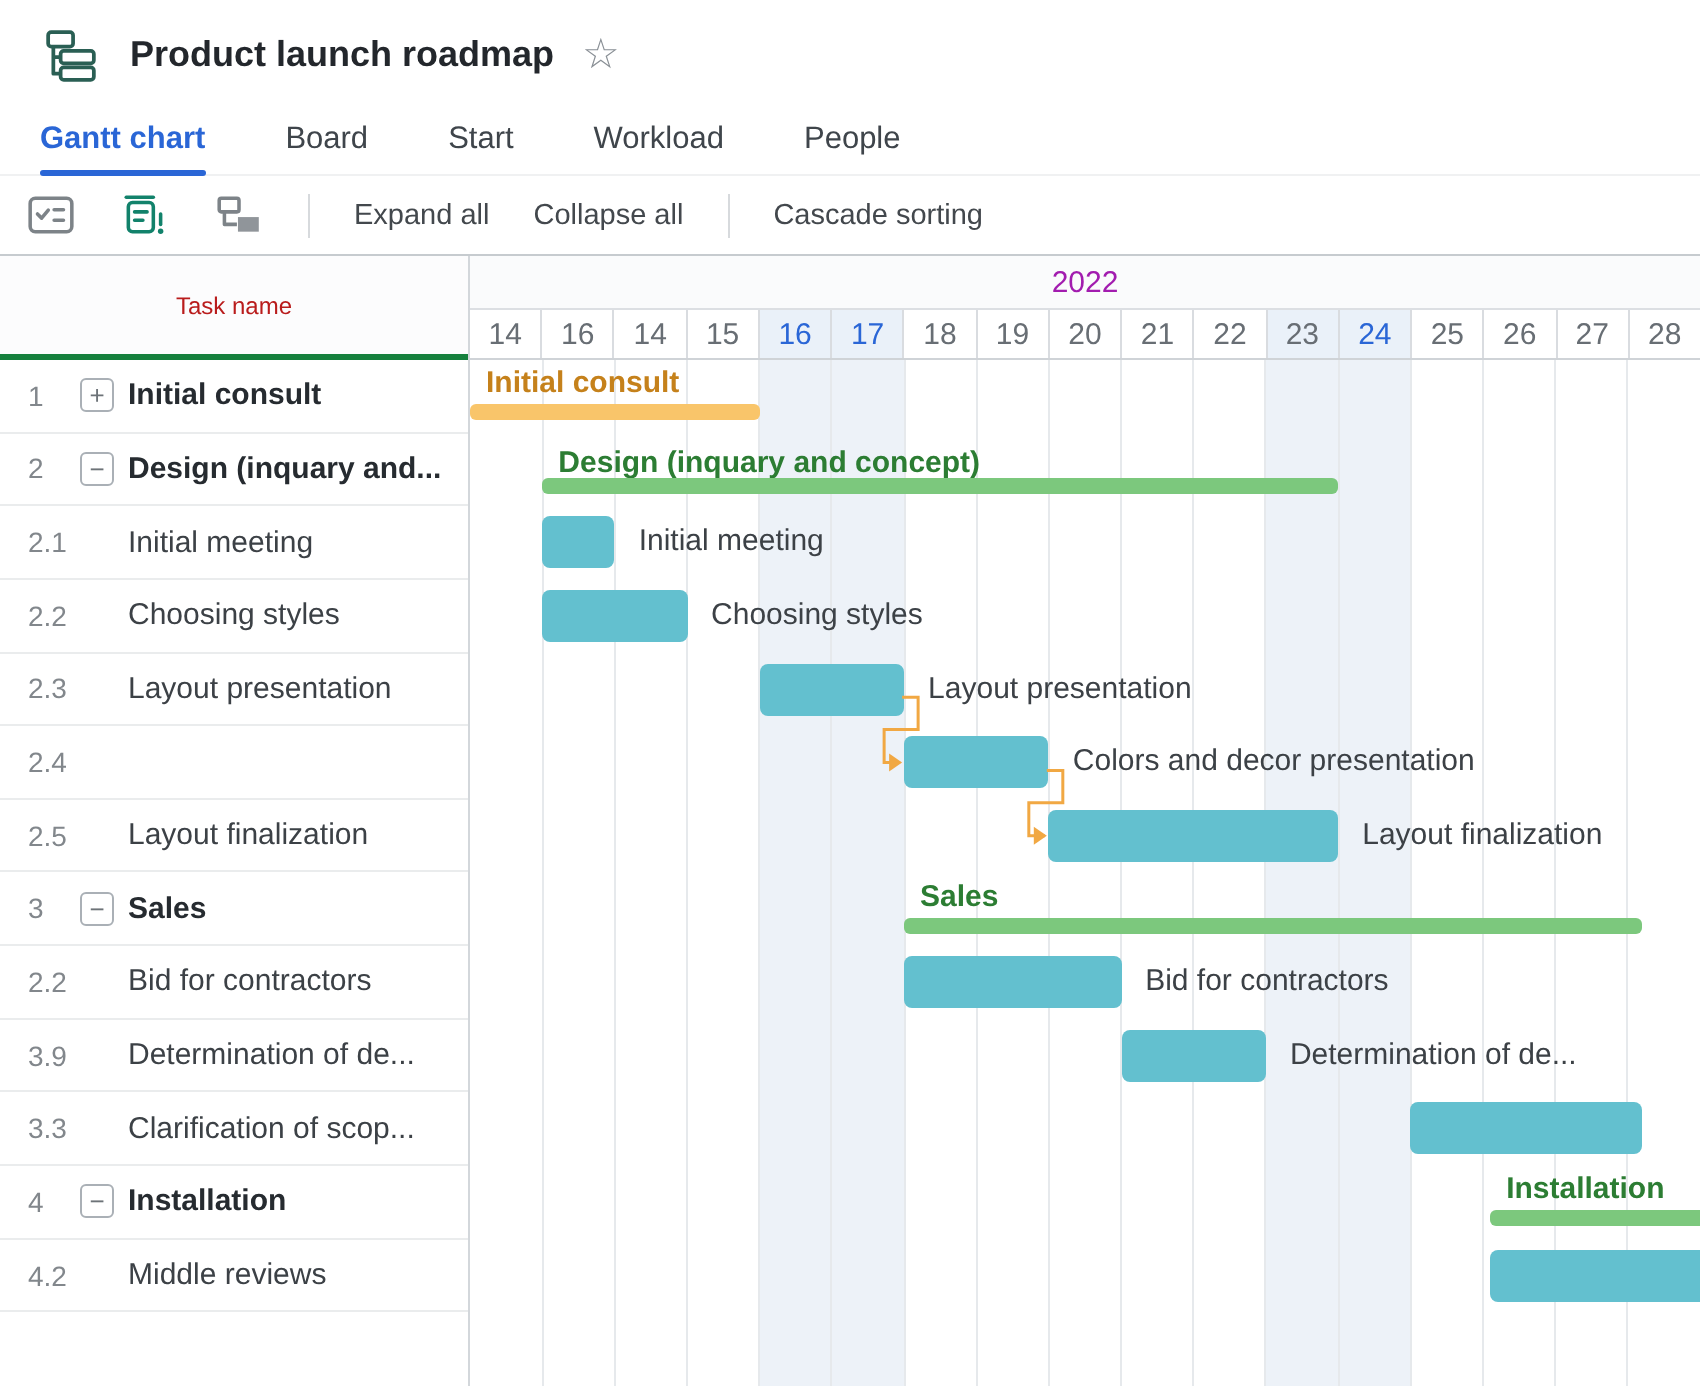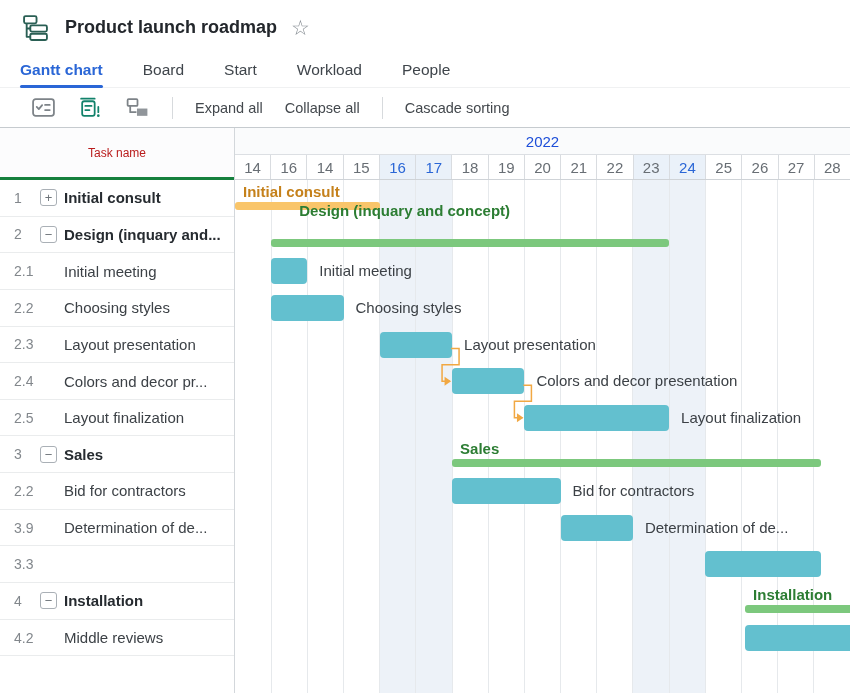--- a/index.html
+++ b/index.html
@@ -11,40 +11,40 @@
   body{width:850px;height:693px;overflow:hidden;background:#fff;color:#3c4146;
        font-family:"Liberation Sans",sans-serif;-webkit-font-smoothing:antialiased}
   .header{height:55px;display:flex;align-items:center;padding-left:22px}
   .logo{width:27px;height:27px;color:var(--logo-green);flex:none}
   .title{font-size:18px;font-weight:700;color:#23272c;margin-left:16px;white-space:nowrap}
   .star{font-size:21px;color:#8a9096;margin-left:14px;cursor:pointer;line-height:1}
   .tabs{height:33px;display:flex;align-items:flex-end;padding-left:20px;gap:40px;border-bottom:1px solid #f0f1f2;box-sizing:border-box}
   .tab{font-size:15.5px;color:#3f454b;padding-bottom:8px;position:relative;cursor:pointer;white-space:nowrap}
   .tab.active{color:var(--accent-blue);font-weight:700}
   .tab.active::after{content:"";position:absolute;left:0;right:0;bottom:-1px;height:3px;border-radius:2px;background:var(--accent-blue)}
-  .toolbar{height:39px;display:flex;align-items:center;padding-left:31px;gap:22px}
+  .toolbar{height:39px;display:flex;align-items:center;padding-left:13px;gap:22px}
   .tool-icon{width:25px;height:25px;color:#7d8388;background:none;border:none;padding:0;cursor:pointer;flex:none}
   .tool-icon.green{color:var(--toolbar-icon-green)}
   .tb-divider{width:1px;height:22px;background:#d7dadd;flex:none}
   .tool-btn{font-size:14.5px;color:#43484d;background:none;border:none;cursor:pointer;padding:0;font-family:inherit;white-space:nowrap}
   .main{display:flex;height:565px;border-top:1px solid #c6cbcf;box-sizing:content-box}
   .left{width:235px;flex:none;border-right:1px solid #d3d7db;box-sizing:border-box;display:flex;flex-direction:column}
   .left-header{height:52px;flex:none;border-bottom:3px solid #15803d;display:flex;align-items:center;justify-content:center;
                font-size:12px;color:#b91c1c;background:#fcfcfd;box-sizing:border-box}
   .task-rows{flex:1;overflow:hidden}
   .task-row{height:36.643px;display:flex;align-items:center;border-bottom:1px solid #eaeced;box-sizing:border-box;padding-left:14px;cursor:pointer;background:#fff}
   .num{width:26px;font-size:14px;color:#82878c;flex:none}
   .expand-box{width:17px;height:17px;flex:none;margin-right:7px;border:1px solid #aab0b6;border-radius:3px;color:#6d7378;
               font-size:13px;line-height:15px;text-align:center;cursor:pointer;user-select:none;box-sizing:border-box}
   .expand-spacer{width:24px;flex:none}
   .task-label{font-size:15px;color:#3c4146;white-space:nowrap;overflow:hidden}
   .task-label.bold{font-weight:700;color:#262b30}
   .right{flex:1;display:flex;flex-direction:column;min-width:0}
   .year-row{height:27px;flex:none;background:#fafbfc;border-bottom:1px solid #dcdfe3;display:flex;align-items:center;justify-content:center;
-            font-size:15px;color:#1d4ed8;box-sizing:border-box}
+            font-size:15px;color:#a21caf;box-sizing:border-box}
   .days-row{height:25px;flex:none;display:flex;border-bottom:1px solid #cfd3d7;box-sizing:border-box}
   .day-cell{flex:1;display:flex;align-items:center;justify-content:center;font-size:15px;color:#686e74;
             border-right:1px solid #d9dce0;box-sizing:border-box}
   .day-cell:last-child{border-right:none}
   .day-cell.weekend{background:#eaf1f9}
   .day-cell.blue{color:var(--accent-blue)}
   .chart{position:relative;flex:1;overflow:hidden;background:#fff}
   .stripe{position:absolute;top:0;bottom:0;background:var(--weekend-bg)}
   .gridline{position:absolute;top:0;bottom:0;width:1px;background:var(--gridline)}
   .sum-bar{position:absolute;height:8px;border-radius:3px}
@@ -135,21 +135,20 @@
           <span class="task-label">Choosing styles</span>
         </div>
         <div class="task-row">
           <span class="num">2.3</span>
           <div class="expand-spacer"></div>
           <span class="task-label">Layout presentation</span>
         </div>
         <div class="task-row">
           <span class="num">2.4</span>
           <div class="expand-spacer"></div>
-          <span class="task-label">Colors and decor pr...</span>
         </div>
         <div class="task-row">
           <span class="num">2.5</span>
           <div class="expand-spacer"></div>
           <span class="task-label">Layout finalization</span>
         </div>
         <div class="task-row">
           <span class="num">3</span>
           <div class="expand-box">−</div>
           <span class="task-label bold">Sales</span>
@@ -160,20 +159,21 @@
           <span class="task-label">Bid for contractors</span>
         </div>
         <div class="task-row">
           <span class="num">3.9</span>
           <div class="expand-spacer"></div>
           <span class="task-label">Determination of de...</span>
         </div>
         <div class="task-row">
           <span class="num">3.3</span>
           <div class="expand-spacer"></div>
+          <span class="task-label">Clarification of scop...</span>
         </div>
         <div class="task-row">
           <span class="num">4</span>
           <div class="expand-box">−</div>
           <span class="task-label bold">Installation</span>
         </div>
         <div class="task-row">
           <span class="num">4.2</span>
           <div class="expand-spacer"></div>
           <span class="task-label">Middle reviews</span>
@@ -217,21 +217,21 @@
         <div class="gridline" style="left: 325.088px;"></div>
         <div class="gridline" style="left: 361.265px;"></div>
         <div class="gridline" style="left: 397.441px;"></div>
         <div class="gridline" style="left: 433.618px;"></div>
         <div class="gridline" style="left: 469.794px;"></div>
         <div class="gridline" style="left: 505.971px;"></div>
         <div class="gridline" style="left: 542.147px;"></div>
         <div class="gridline" style="left: 578.324px;"></div>
         <div class="sum-label orange" style="left: 8px; top: 3px;">Initial consult</div>
         <div class="sum-bar orange" style="left: 0px; width: 144.706px; top: 22px;"></div>
-        <div class="sum-label green" style="left: 44.1765px; top: 22px; margin-left: 20px;">Design (inquary and concept)</div>
+        <div class="sum-label green" style="left: 44.1765px; top: 43px;">Design (inquary and concept)</div>
         <div class="sum-bar green" style="left: 36.1765px; width: 397.941px; top: 58.6429px;"></div>
         <div class="task-bar" style="left: 36.1765px; width: 36.1765px; top: 78.2857px;"></div>
         <span class="bar-label" style="left: 84.3529px; top: 78.2857px;">Initial meeting</span>
         <div class="task-bar" style="left: 36.1765px; width: 72.3529px; top: 114.929px;"></div>
         <span class="bar-label" style="left: 120.529px; top: 114.929px;">Choosing styles</span>
         <div class="task-bar" style="left: 144.706px; width: 72.3529px; top: 151.571px;"></div>
         <span class="bar-label" style="left: 229.059px; top: 151.571px;">Layout presentation</span>
         <div class="task-bar" style="left: 217.059px; width: 72.3529px; top: 188.214px;"></div>
         <span class="bar-label" style="left: 301.412px; top: 188.214px;">Colors and decor presentation</span>
         <div class="task-bar" style="left: 289.412px; width: 144.706px; top: 224.857px;"></div>

